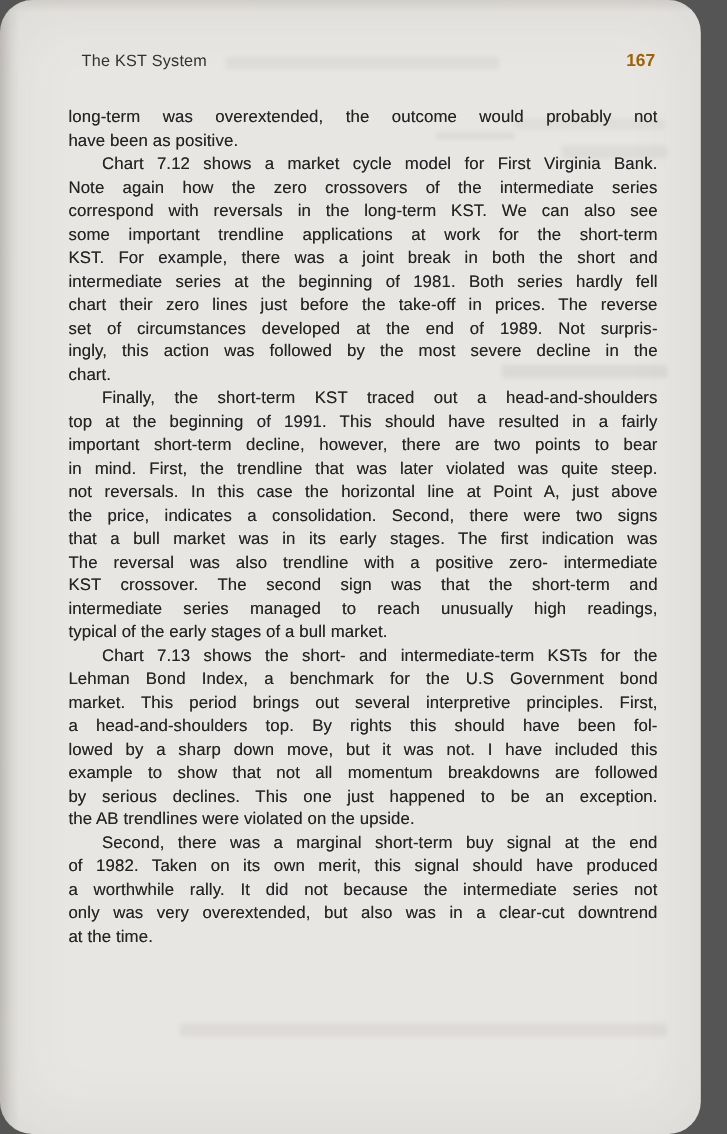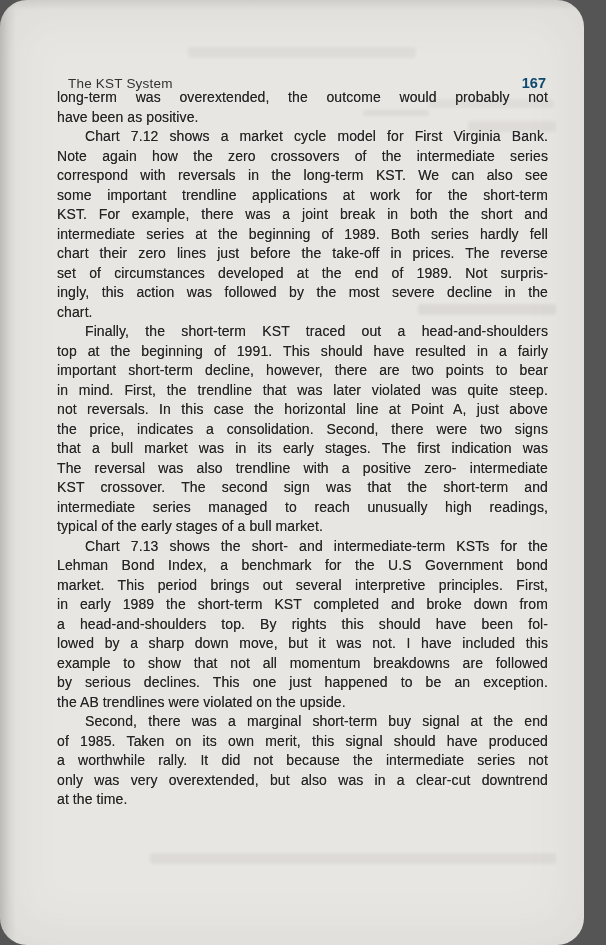--- a/index.html
+++ b/index.html
@@ -42,22 +42,21 @@
   .hdr-title {
     padding-left: 11px;
     font-size: 13.5px;
     letter-spacing: 0.2px;
     color: #323232;
   }
   .hdr-num {
     font-size: 14.5px;
     font-weight: bold;
     padding-right: 2px;
-    color: #0c4a6e;
-    margin-top: 32px;
+    color: #a16207;
   }
   
   .body-text {
     position: absolute;
     left: 57px; top: 88px; width: 491px;
     font-size: 14px;
     line-height: 19.5px;
     letter-spacing: 0.1px;
     text-shadow: 0 0 0.4px rgba(20,20,20,0.55);
   }
@@ -105,46 +104,45 @@
   </div>
 
   <div class="body-text">
       <div class="line">long-term was overextended, the outcome would probably not</div>
       <div class="line last">have been as positive.</div>
       <div class="line indent">Chart 7.12 shows a market cycle model for First Virginia Bank.</div>
       <div class="line">Note again how the zero crossovers of the intermediate series</div>
       <div class="line">correspond with reversals in the long-term KST. We can also see</div>
       <div class="line">some important trendline applications at work for the short-term</div>
       <div class="line">KST. For example, there was a joint break in both the short and</div>
-      <div class="line">intermediate series at the beginning of 1989. Both series hardly fell</div>
+      <div class="line">intermediate series at the beginning of 1981. Both series hardly fell</div>
       <div class="line">chart their zero lines just before the take-off in prices. The reverse</div>
       <div class="line">set of circumstances developed at the end of 1989. Not surpris-</div>
       <div class="line">ingly, this action was followed by the most severe decline in the</div>
       <div class="line last">chart.</div>
       <div class="line indent">Finally, the short-term KST traced out a head-and-shoulders</div>
       <div class="line">top at the beginning of 1991. This should have resulted in a fairly</div>
       <div class="line">important short-term decline, however, there are two points to bear</div>
       <div class="line">in mind. First, the trendline that was later violated was quite steep.</div>
       <div class="line">not reversals. In this case the horizontal line at Point A, just above</div>
       <div class="line">the price, indicates a consolidation. Second, there were two signs</div>
       <div class="line">that a bull market was in its early stages. The first indication was</div>
       <div class="line">The reversal was also trendline with a positive zero- intermediate</div>
       <div class="line">KST crossover. The second sign was that the short-term and</div>
       <div class="line">intermediate series managed to reach unusually high readings,</div>
       <div class="line last">typical of the early stages of a bull market.</div>
       <div class="line indent">Chart 7.13 shows the short- and intermediate-term KSTs for the</div>
       <div class="line">Lehman Bond Index, a benchmark for the U.S Government bond</div>
       <div class="line">market. This period brings out several interpretive principles. First,</div>
-      <div class="line">in early 1989 the short-term KST completed and broke down from</div>
       <div class="line">a head-and-shoulders top. By rights this should have been fol-</div>
       <div class="line">lowed by a sharp down move, but it was not. I have included this</div>
       <div class="line">example to show that not all momentum breakdowns are followed</div>
       <div class="line">by serious declines. This one just happened to be an exception.</div>
       <div class="line last">the AB trendlines were violated on the upside.</div>
       <div class="line indent">Second, there was a marginal short-term buy signal at the end</div>
-      <div class="line">of 1985. Taken on its own merit, this signal should have produced</div>
+      <div class="line">of 1982. Taken on its own merit, this signal should have produced</div>
       <div class="line">a worthwhile rally. It did not because the intermediate series not</div>
       <div class="line">only was very overextended, but also was in a clear-cut downtrend</div>
       <div class="line last">at the time.</div>
     </div>
 
   <div class="vignette"></div>
 </div>
 
 </body></html>

